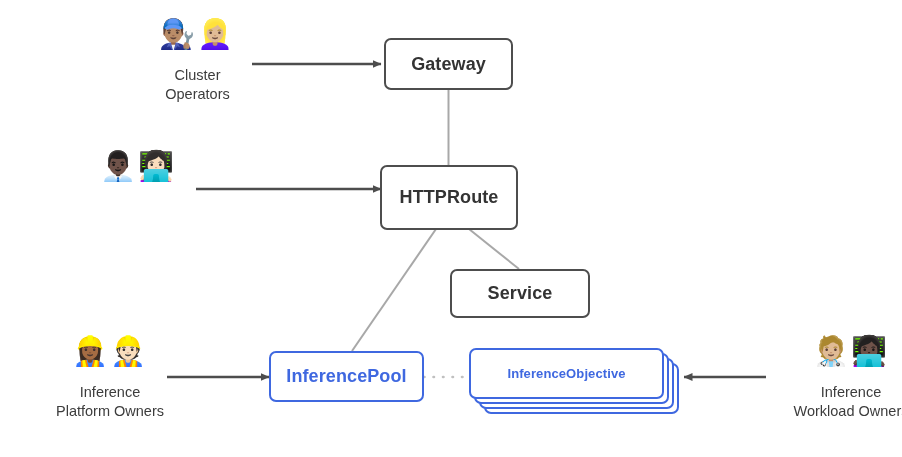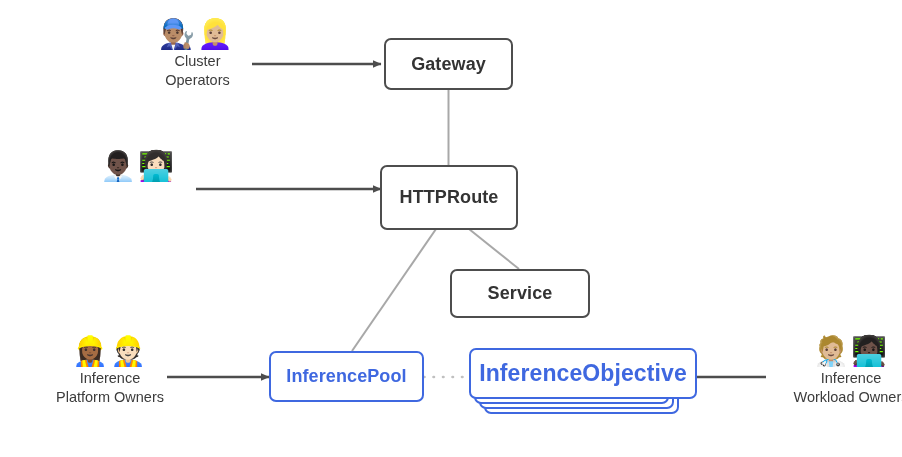--- a/index.html
+++ b/index.html
@@ -67,21 +67,21 @@
     text-align: center;
     z-index: 3;
   }
   .actor-emoji {
     font-size: 29px;
     line-height: 34px;
     white-space: nowrap;
     letter-spacing: 2px;
   }
   .actor-name {
-    margin-top: 1px;
+    margin-top: 15px;
     font-size: 14.5px;
     line-height: 19px;
     color: #3c3c3c;
     font-weight: normal;
     white-space: pre-line;
   }
 </style>
 </head>
 <body>
 
@@ -121,21 +121,21 @@
     <span class="node-label">InferencePool</span>
   </div>
 
   <div class="node gray" style="left:450px; top:269px; width:140px; height:49px; font-size:18px;">
     <span class="node-label">Service</span>
   </div>
 
   <div class="stack-card" style="left:484px; top:363px; width:195px; height:51px;"></div>
   <div class="stack-card" style="left:479px; top:358px; width:195px; height:51px;"></div>
   <div class="stack-card" style="left:474px; top:353px; width:195px; height:51px;"></div>
-  <div class="node blue" style="left:469px; top:348px; width:228px; height:51px; font-size:23px;">
+  <div class="node blue" style="left:469px; top:348px; width:195px; height:51px; font-size:13px;">
     <span class="node-label">InferenceObjective</span>
   </div>
 
   <div class="actor" style="left:130px; top:17px; width:135px;">
     <div class="actor-emoji">👨🏽‍🔧👱🏼‍♀️</div>
     <div class="actor-name">Cluster
 Operators</div>
   </div>
 
   <div class="actor" style="left:70px; top:149px; width:137px;">

